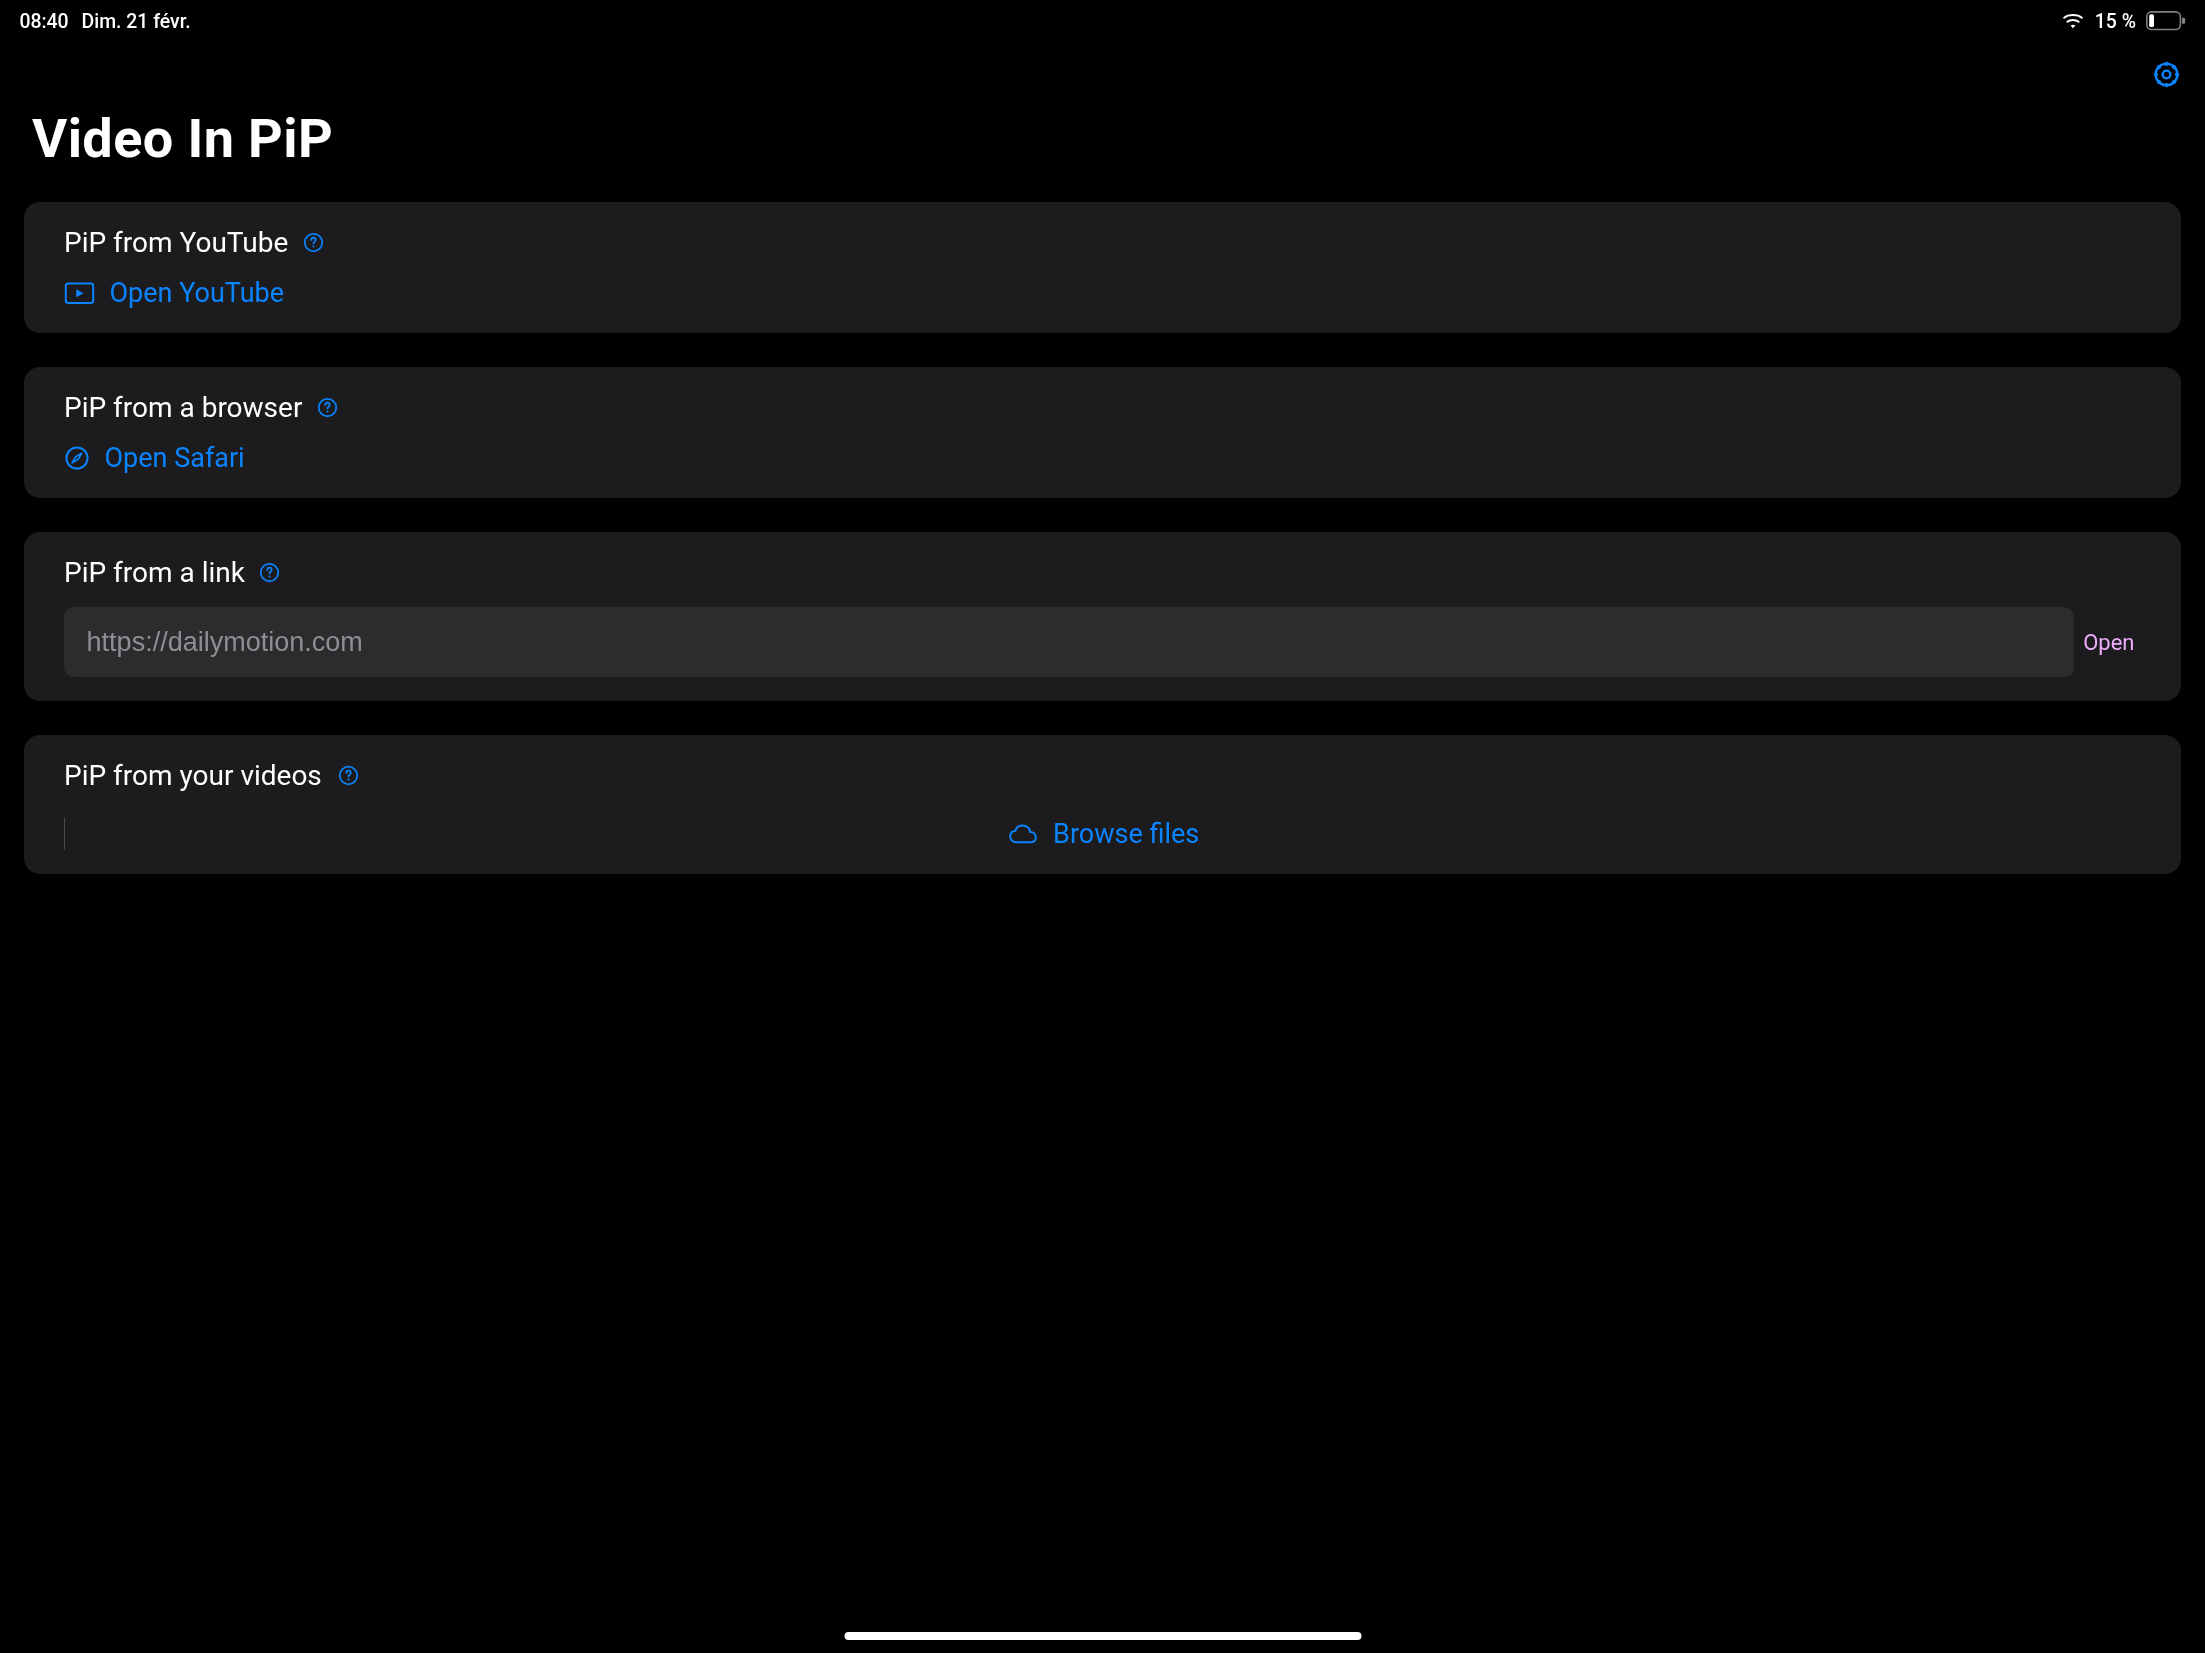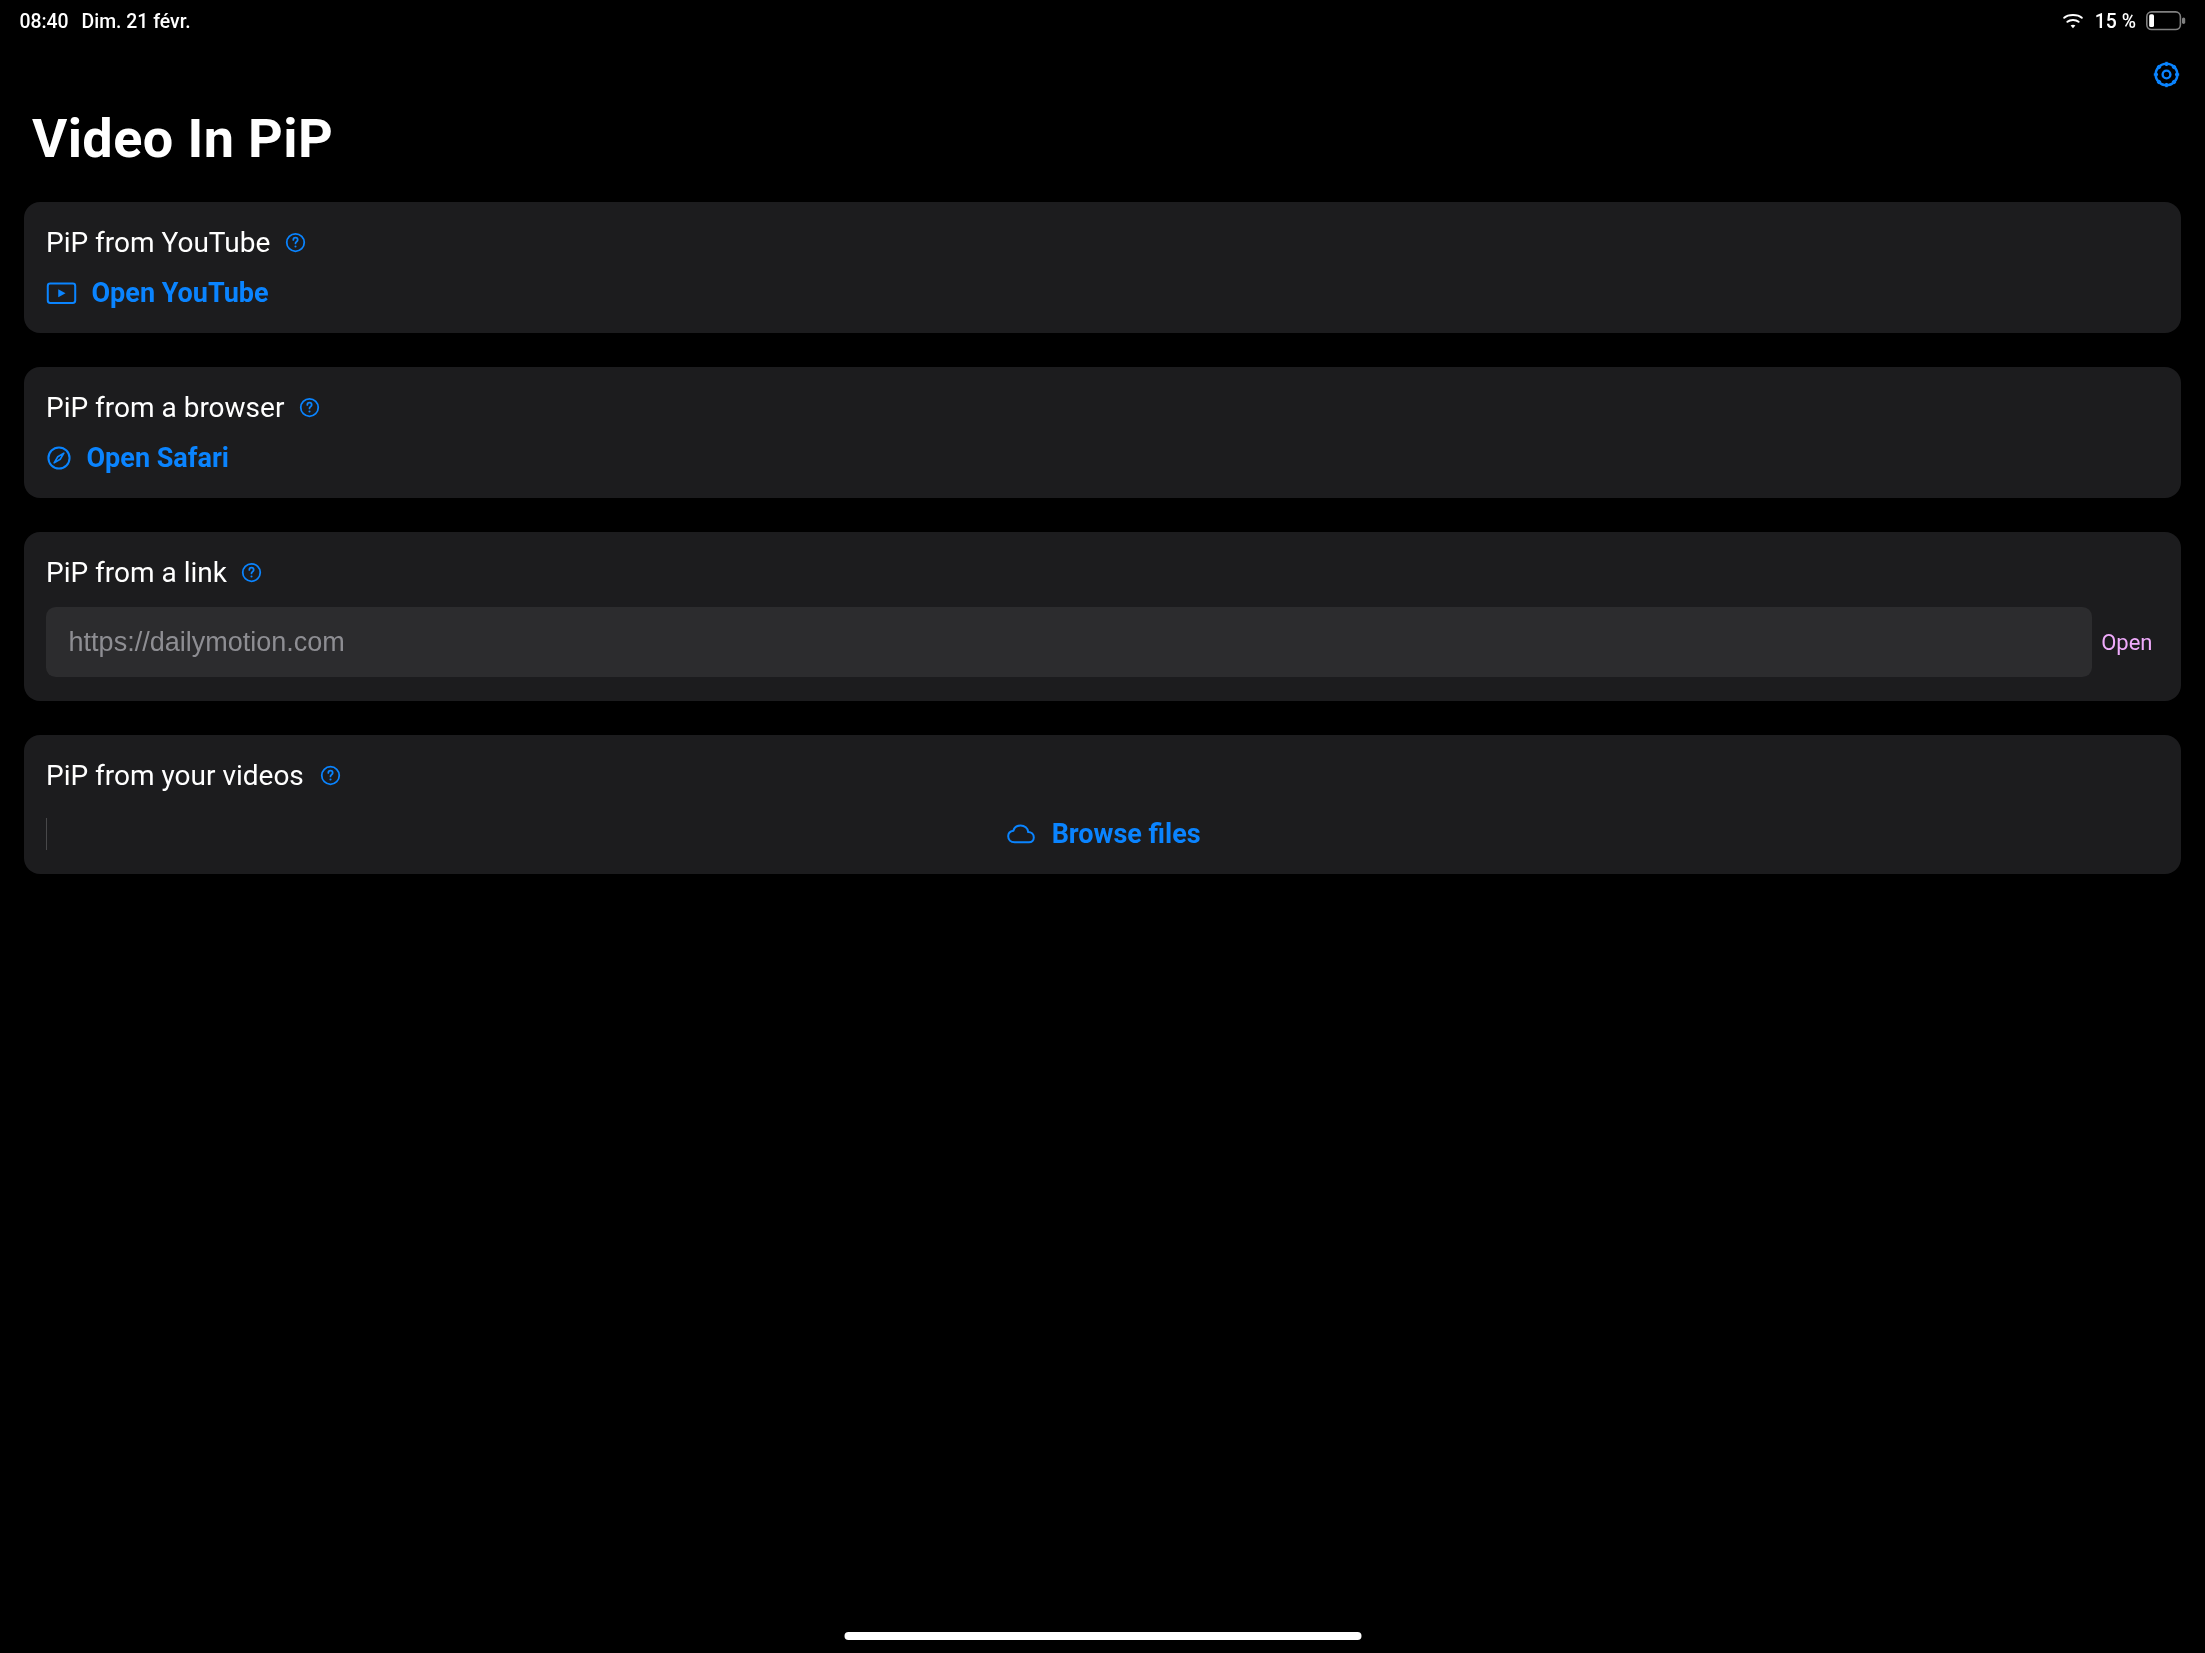--- a/index.html
+++ b/index.html
@@ -46,21 +46,21 @@
     .page-title {
       font-size: 54px;
       font-weight: 700;
       margin: 65px 0 32px 32px;
       letter-spacing: 0.4px;
     }
     .card {
       background: #1c1c1e;
       border-radius: 16px;
       margin: 0 24px 34px 24px;
-      padding: 24px 22px;
+      padding: 24px 40px;
     }
     .card-header {
       display: flex;
       align-items: center;
       gap: 14.5px;
       margin-bottom: 18px;
     }
     .card-title {
       font-size: 28px;
       font-weight: 400;
@@ -70,21 +70,21 @@
       display: inline-flex;
       align-items: center;
       justify-content: center;
     }
     .action-link {
       display: flex;
       align-items: center;
       gap: 14.5px;
       color: #0a84ff;
       font-size: 27px;
-      font-weight: 700;
+      font-weight: 400;
       cursor: pointer;
     }
     .action-icon {
       display: inline-flex;
     }
     .link-row {
       display: flex;
       align-items: center;
       gap: 3px;
     }

